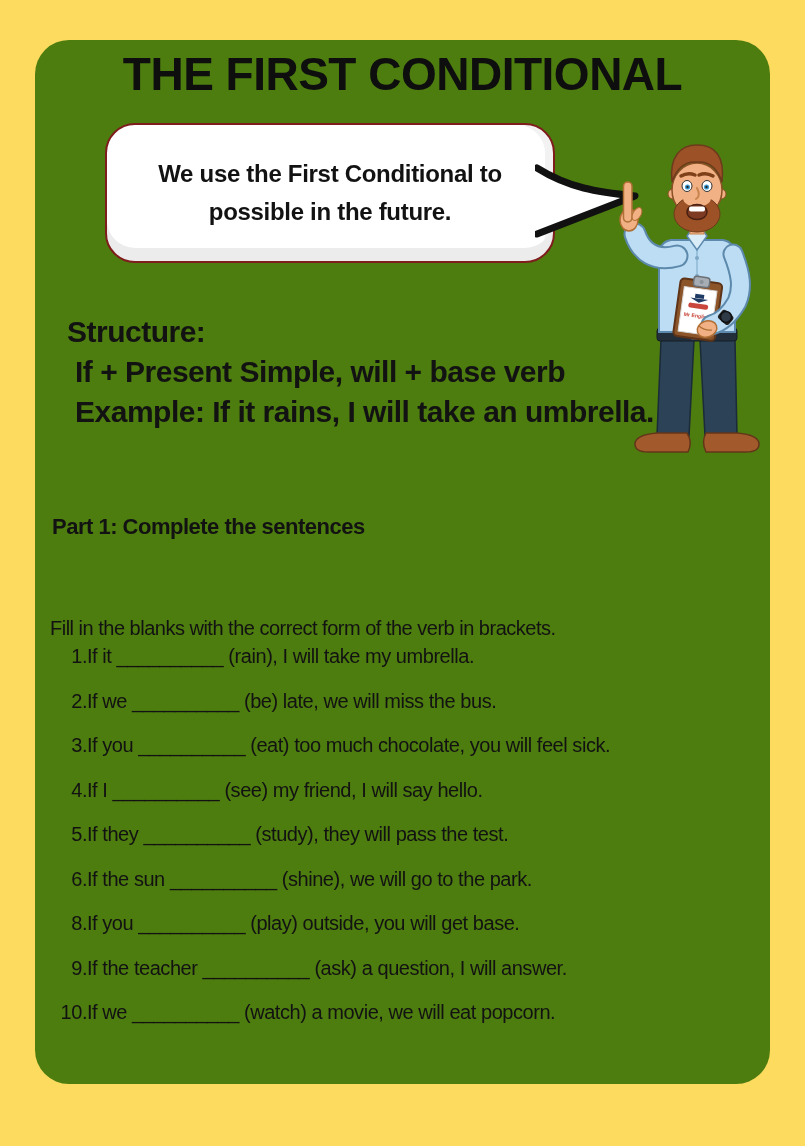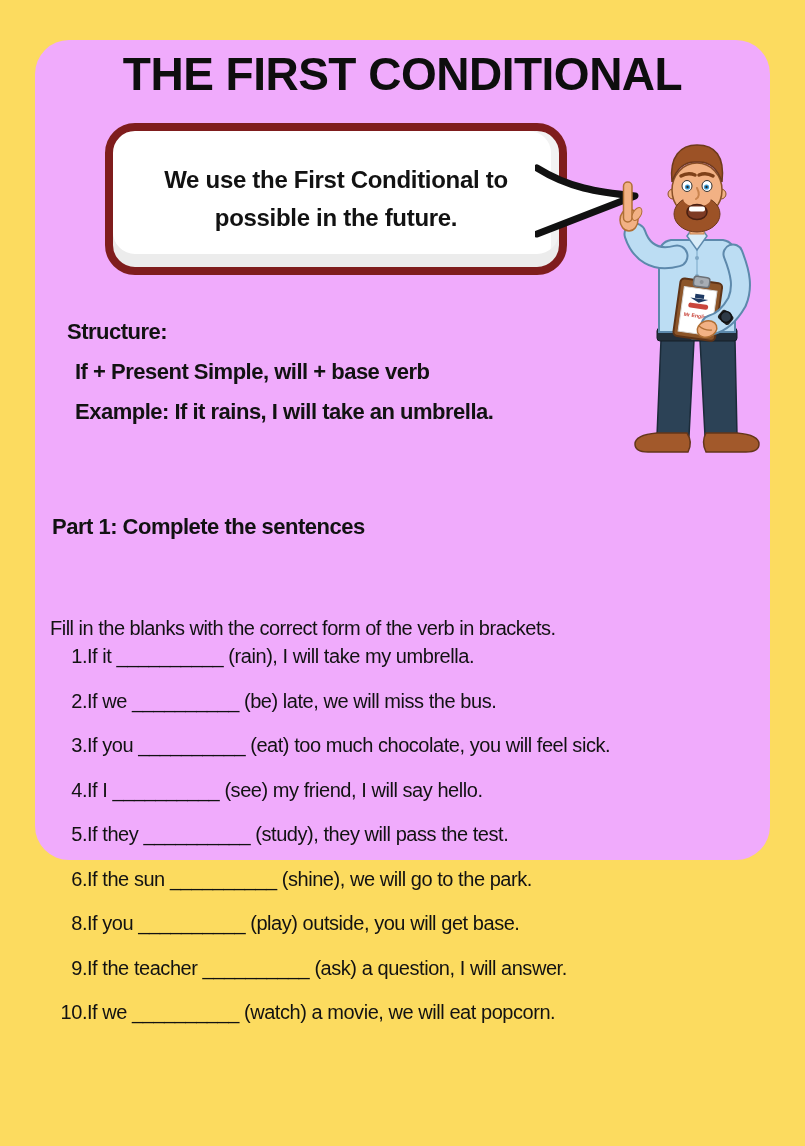--- a/index.html
+++ b/index.html
@@ -3,45 +3,45 @@
 <meta charset="utf-8">
 <style>
   html,body{margin:0;padding:0;}
   body{
     width:805px;height:1146px;position:relative;overflow:hidden;
     background:#FCDB5F;
     font-family:"Liberation Sans",sans-serif;
     color:#121212;
   }
   .card{
-    position:absolute;left:35px;top:40px;width:735px;height:820px;
-    background:#f0abfc;border-radius:34px;
+    position:absolute;left:35px;top:40px;width:735px;height:1044px;
+    background:#4d7c0f;border-radius:34px;
   }
   .title{
     position:absolute;top:8px;left:0;width:100%;
     text-align:center;font-size:46px;line-height:52px;
     font-weight:900;letter-spacing:-0.5px;color:#0e0e0e;
     white-space:nowrap;
   }
   .bubble{
     position:absolute;left:70px;top:83px;width:446px;height:136px;
-    background:#FFFFFF;border:8px solid #7f1d1d;border-radius:30px;
+    background:#FFFFFF;border:2px solid #7f1d1d;border-radius:30px;
     z-index:2;display:flex;align-items:center;justify-content:center;
     box-shadow:inset 0 -13px 0 #ECECEC, inset -8px 0 0 #F2F2F2;
   }
   .bubble-text{
     text-align:center;font-size:24px;line-height:38px;font-weight:bold;
     letter-spacing:-0.3px;color:#121212;padding:0 10px;
   }
   .bubble-text .line{display:block;}
   .tail{position:absolute;left:500px;top:122px;z-index:3;}
   .character{position:absolute;left:560px;top:96px;z-index:4;}
   .structure{
     position:absolute;left:32px;top:280px;
-    font-size:22px;font-weight:bold;letter-spacing:-0.5px;
+    font-size:30px;font-weight:bold;letter-spacing:-0.5px;
   }
   .structure .line{line-height:24px;margin-bottom:16px;white-space:nowrap;}
   .structure .indented{padding-left:8px;}
   .part1-heading{
     position:absolute;left:17px;top:474px;
     font-size:22px;font-weight:bold;letter-spacing:-0.5px;white-space:nowrap;
   }
   .instructions{
     position:absolute;left:15px;top:557px;
     font-size:20px;font-weight:normal;letter-spacing:-0.5px;white-space:nowrap;margin-top:20px;

